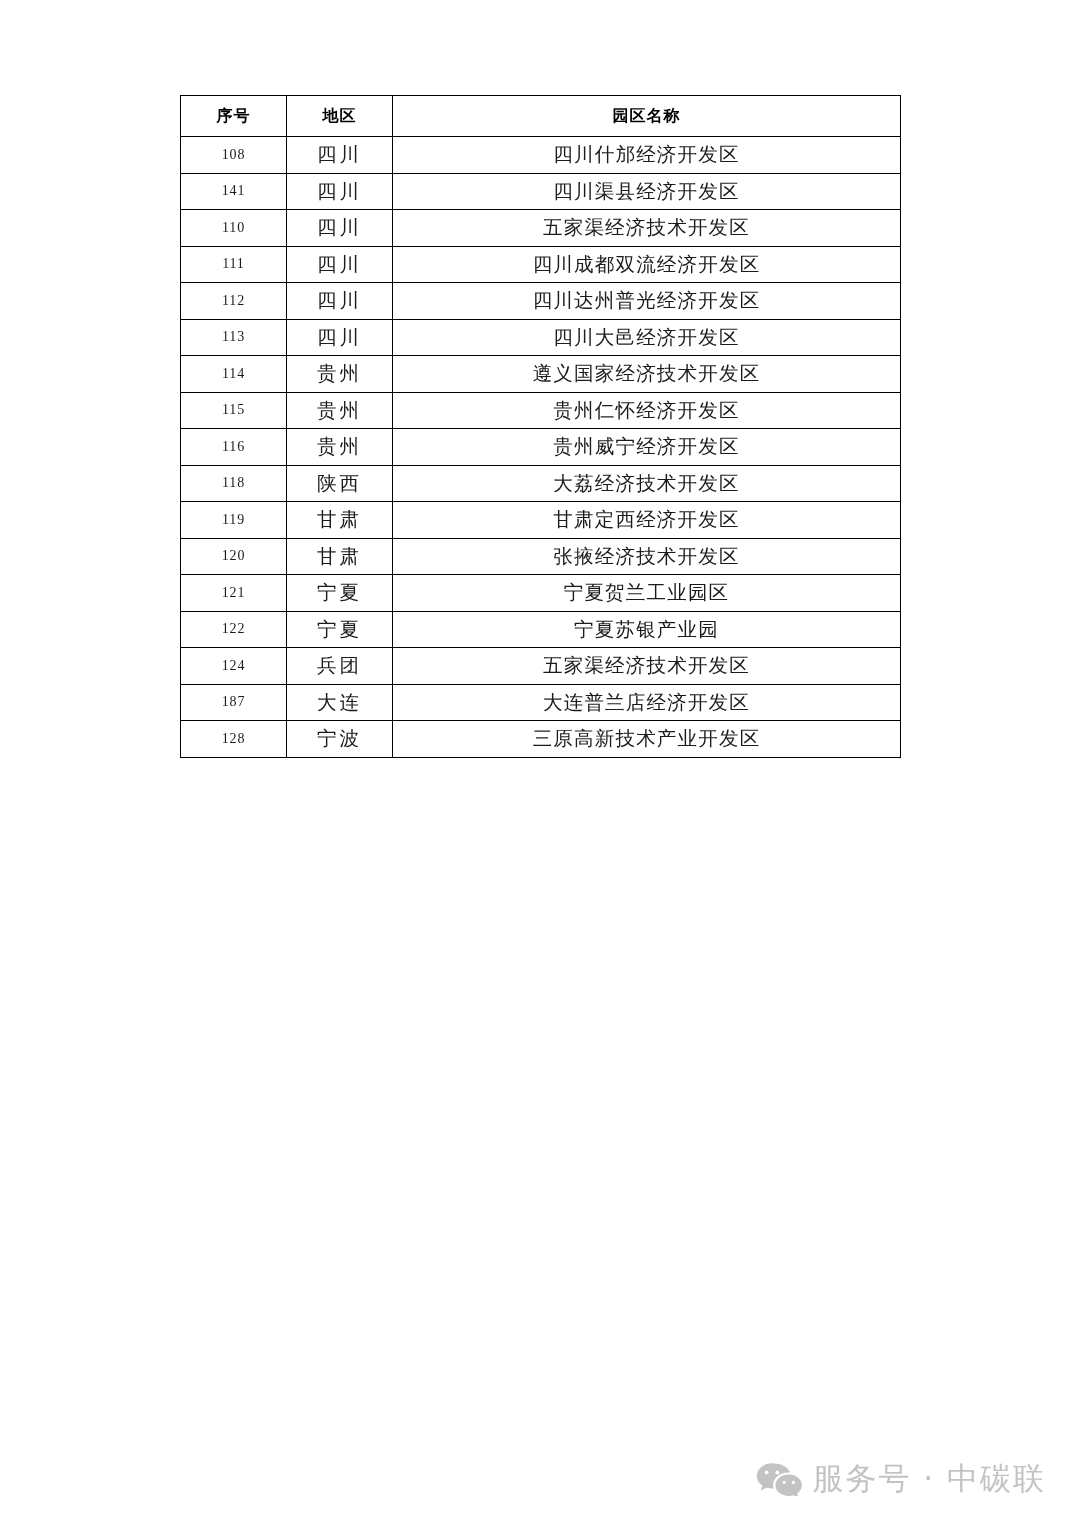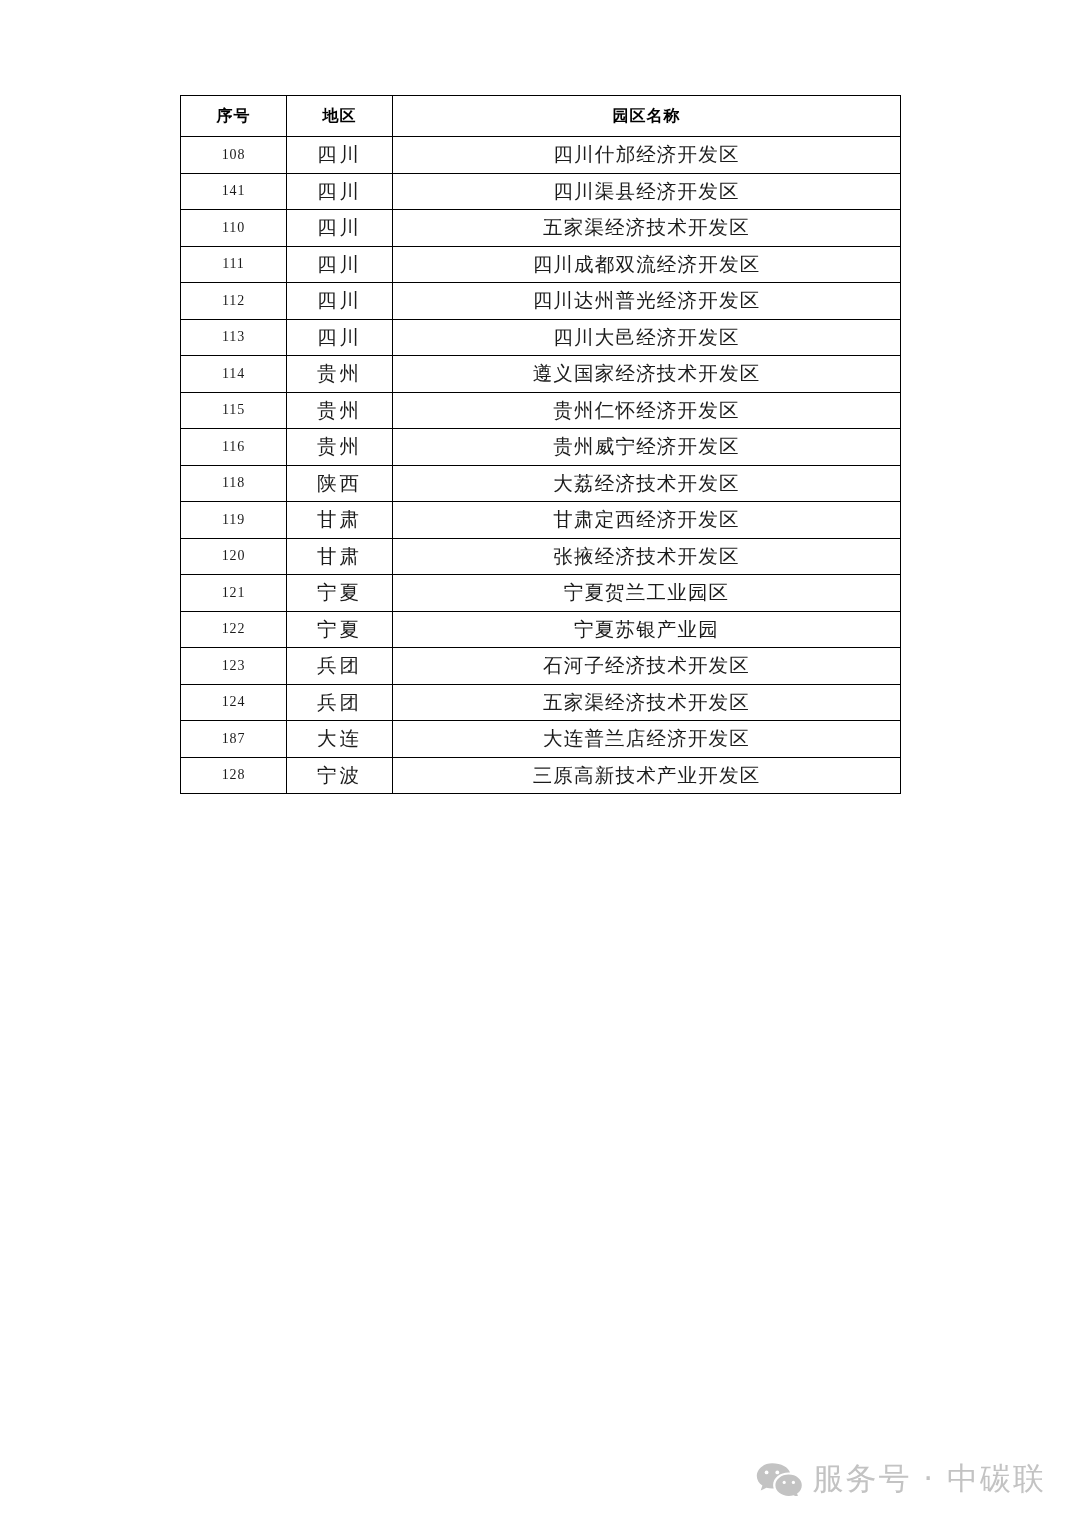--- a/index.html
+++ b/index.html
@@ -179,25 +179,20 @@
         </tr>
         <tr>
           <td class="idx">121</td>
           <td class="region">宁夏</td>
           <td class="pname">宁夏贺兰工业园区</td>
         </tr>
         <tr>
           <td class="idx">122</td>
           <td class="region">宁夏</td>
           <td class="pname">宁夏苏银产业园</td>
-        </tr>
-        <tr>
-          <td class="idx">123</td>
-          <td class="region">兵团</td>
-          <td class="pname">石河子经济技术开发区</td>
         </tr>
         <tr>
           <td class="idx">124</td>
           <td class="region">兵团</td>
           <td class="pname">五家渠经济技术开发区</td>
         </tr>
         <tr>
           <td class="idx">187</td>
           <td class="region">大连</td>
           <td class="pname">大连普兰店经济开发区</td>

